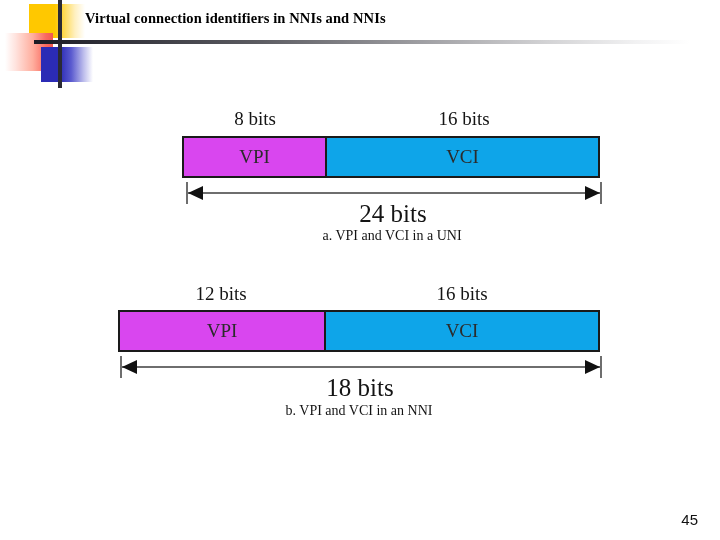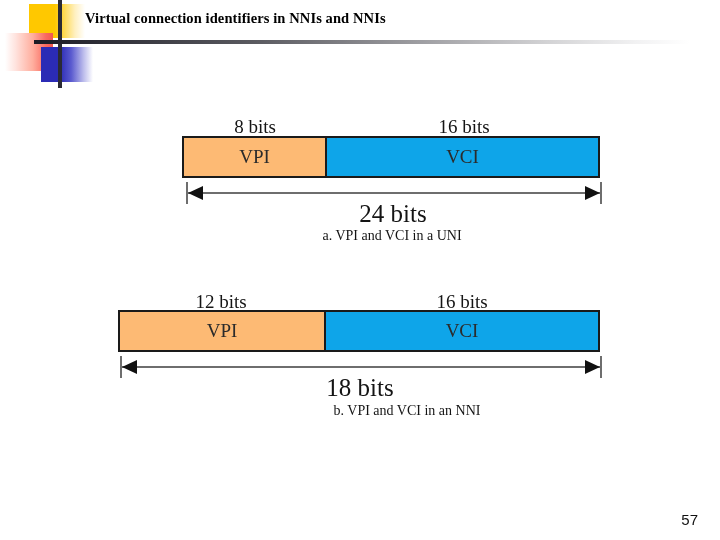--- a/index.html
+++ b/index.html
@@ -74,36 +74,35 @@
   #panel-uni { top: 100px; }
   #panel-nni { top: 275px; }
 
   .bits-label {
     position: absolute;
     font-size: 19px;
     color: #151515;
     white-space: nowrap;
     text-align: right;
     transform: translateX(-50%);
-    margin-top: 8px;
   }
 
   .bar {
     position: absolute;
     height: 42px;
     border: 2px solid #1a1a1a;
     box-sizing: border-box;
     display: flex;
     align-items: center;
     justify-content: center;
     font-size: 19px;
     color: #2b2b2b;
   }
   .bar-vpi {
-    background: #fdba74;
+    background: #d946ef;
     border-right-width: 2px;
   }
   .bar-vci {
     background: #0ea5e9;
     border-left: none;
   }
 
   
   .measure {
     position: absolute;
@@ -212,16 +211,16 @@
   <div class="measure" style="left:120px; top:81px; width:482px;">
     <div class="tick tick-l"></div>
     <div class="tick tick-r"></div>
     <div class="shaft"></div>
     <div class="head head-l"></div>
     <div class="head head-r"></div>
   </div>
 
   <div class="measure-label" style="left:360px; top:99px;">18 bits</div>
 
-  <div class="caption" style="left:359px; top:128px;margin-left:48px;">b. VPI and VCI in an NNI</div>
+  <div class="caption" style="left:359px; top:128px;">b. VPI and VCI in an NNI</div>
 </div>
 
-<div id="slide-number">57</div>
+<div id="slide-number">45</div>
 
 </body></html>

